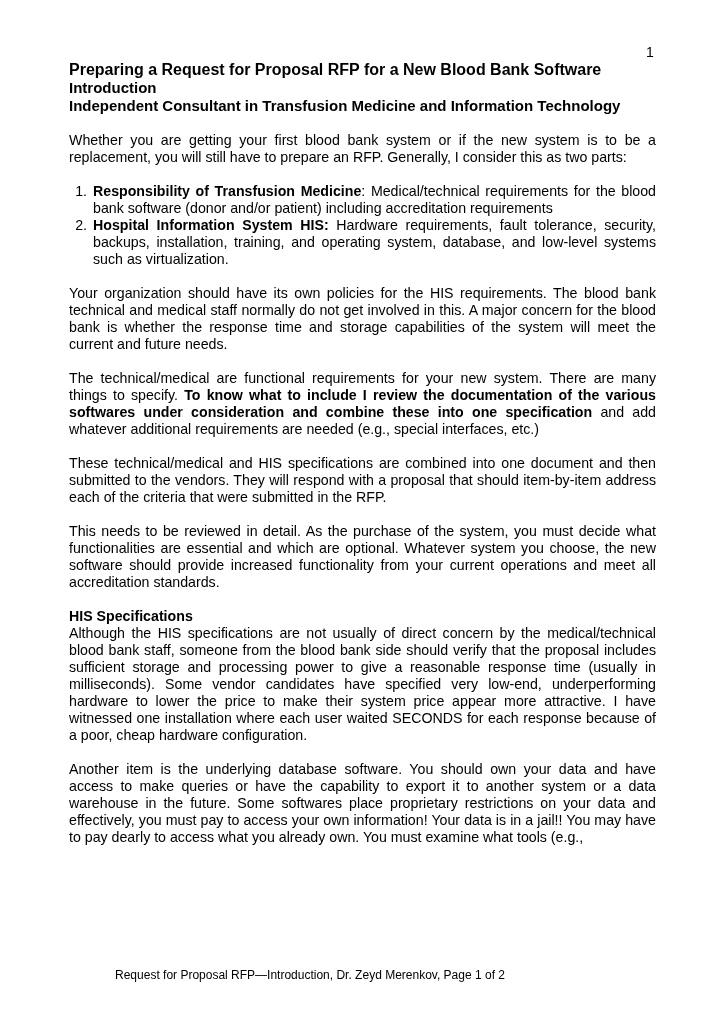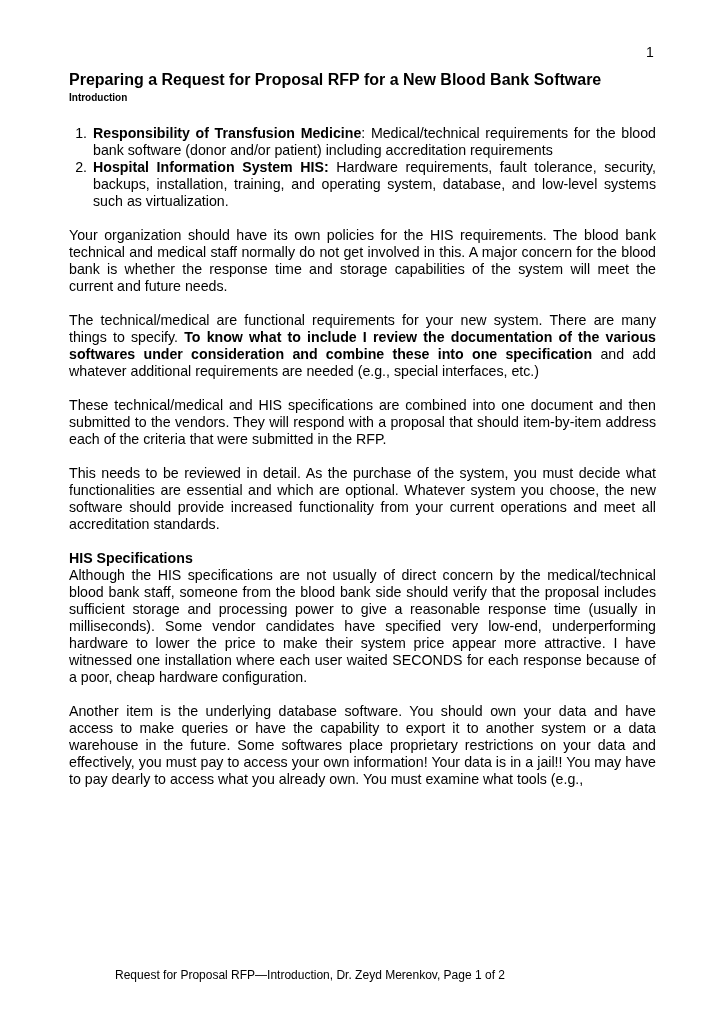--- a/index.html
+++ b/index.html
@@ -4,47 +4,49 @@
 <style>
   html, body { margin: 0; padding: 0; background: #ffffff; }
   body {
     width: 724px; height: 1024px; position: relative; overflow: hidden;
     font-family: "Liberation Sans", sans-serif; color: #000;
   }
   .page-number {
     position: absolute; top: 44px; left: 646px; font-size: 14px;
   }
   .content {
-    position: absolute; left: 69px; top: 70px; width: 587px;
+    position: absolute; left: 69px; top: 60px; width: 587px;
     font-size: 14.2px; line-height: 17px;
   }
   .title { font-weight: bold; font-size: 16px; line-height: 19px; margin: 0; }
-  .subhead { font-weight: bold; font-size: 10px; line-height: 17.5px; margin: 0; }
+  .subhead { font-weight: bold; font-size: 15px; line-height: 17.5px; margin: 0; }
   p { margin: 0 0 17px 0; text-align: justify; }
   .hdr-block { margin-bottom: 18px; }
   ol { margin: 0 0 17px 0; padding-left: 22px; }
   ol li { text-align: justify; padding-left: 2px; }
   b { font-weight: bold; }
   .section-heading { font-weight: bold; display: block; }
   .footer {
     position: absolute; top: 968px; left: 0; width: 620px; text-align: center;
     font-size: 12px;
   }
 </style>
 </head>
 <body>
 
 <div class="page-number">1</div>
 
 <div class="content">
   <div class="hdr-block">
     <div class="title">Preparing a Request for Proposal RFP for a New Blood Bank Software</div>
     <div class="subhead">Introduction</div>
+    <div class="subhead">Independent Consultant in Transfusion Medicine and Information Technology</div>
   </div>
 
+  <p>Whether you are getting your first blood bank system or if the new system is to be a replacement, you will still have to prepare an RFP.  Generally, I consider this as two parts:</p>
 
   <ol>
     <li><b>Responsibility of Transfusion Medicine</b><span>:  Medical/technical requirements for the blood bank software (donor and/or patient) including accreditation requirements</span></li>
     <li><b>Hospital Information System HIS:</b><span>  Hardware requirements, fault tolerance, security, backups, installation, training, and operating system, database, and low-level systems such as virtualization.</span></li>
   </ol>
 
   <p>Your organization should have its own policies for the HIS requirements.  The blood bank technical and medical staff normally do not get involved in this.  A major concern for the blood bank is whether the response time and storage capabilities of the system will meet the current and future needs.</p>
 
   <p><span>The technical/medical are functional requirements for your new system.  There are many things to specify.  </span><b>To know what to include I review the documentation of the various softwares under consideration and combine these into one specification</b><span> and add whatever additional requirements are needed (e.g., special interfaces, etc.)</span></p>
 

